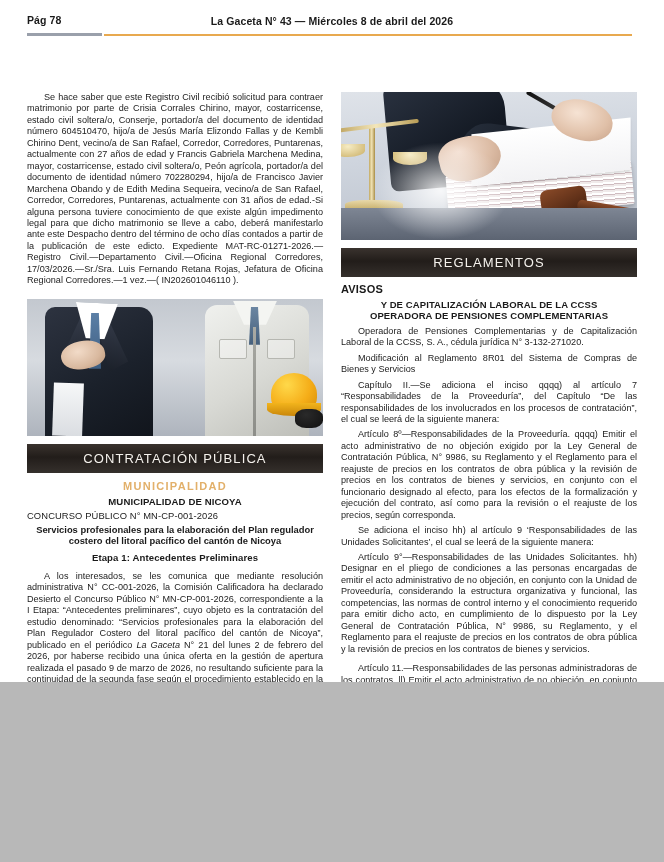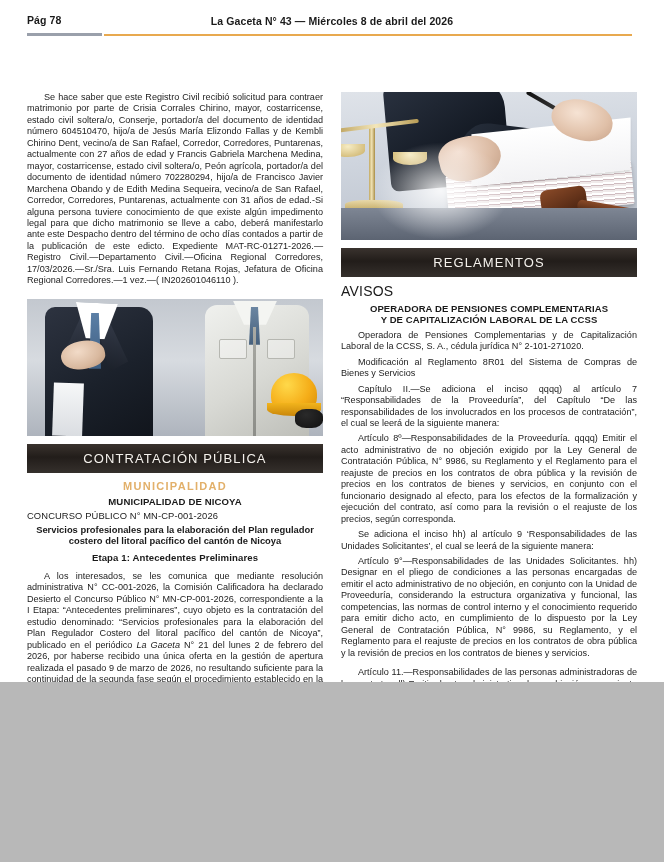--- a/index.html
+++ b/index.html
@@ -323,22 +323,22 @@
     text-align: center;
     color: #e2b06a;
     font-size: 11px;
     font-weight: bold;
     letter-spacing: 1.3px;
     padding-top: 7px;
   }
 
   
   .h-left {
-    font-size: 14px;
-    font-weight: normal;
+    font-size: 11px;
+    font-weight: bold;
     letter-spacing: 0.2px;
     padding-top: 6px;
   }
   .h-center {
     text-align: center;
     font-size: 9.6px;
     font-weight: bold;
     letter-spacing: 0.1px;
   }
   .h-center-reg {
@@ -445,26 +445,26 @@
 
     <div class="gap-m"></div>
 
     <div class="banner">
       <span class="banner-text">REGLAMENTOS</span>
     </div>
 
     <div class="h-left">AVISOS</div>
 
     <div class="gap-s"></div>
+    <div class="h-org">Y DE CAPITALIZACIÓN LABORAL DE LA CCSS</div>
     <div class="h-org">OPERADORA DE PENSIONES COMPLEMENTARIAS</div>
-    <div class="h-org">Y DE CAPITALIZACIÓN LABORAL DE LA CCSS</div>
-
-    <div class="gap-s"></div>
-
-    <p class="body">Operadora de Pensiones Complementarias y de Capitalización Laboral de la CCSS, S. A., cédula jurídica N° 2-101-271020.</p>
+
+    <div class="gap-s"></div>
+
+    <p class="body">Operadora de Pensiones Complementarias y de Capitalización Laboral de la CCSS, S. A., cédula jurídica N° 3-132-271020.</p>
     <div class="gap-s"></div>
     <p class="body">Modificación al Reglamento 8R01 del Sistema de Compras de Bienes y Servicios</p>
     <div class="gap-s"></div>
     <p class="body">Capítulo II.—Se adiciona el inciso qqqq) al artículo 7 “Responsabilidades de la Proveeduría”, del Capítulo “De las responsabilidades de los involucrados en los procesos de contratación”, el cual se leerá de la siguiente manera:</p>
     <div class="gap-s"></div>
     <p class="body">Artículo 8º—Responsabilidades de la Proveeduría. qqqq) Emitir el acto administrativo de no objeción exigido por la Ley General de Contratación Pública, N° 9986, su Reglamento y el Reglamento para el reajuste de precios en los contratos de obra pública y la revisión de precios en los contratos de bienes y servicios, en conjunto con el funcionario designado al efecto, para los efectos de la formalización y ejecución del contrato, así como para la revisión o el reajuste de los precios, según corresponda.</p>
     <div class="gap-s"></div>
     <p class="body">Se adiciona el inciso hh) al artículo 9 ‘Responsabilidades de las Unidades Solicitantes’, el cual se leerá de la siguiente manera:</p>
     <div class="gap-s"></div>
     <p class="body">Artículo 9°—Responsabilidades de las Unidades Solicitantes. hh) Designar en el pliego de condiciones a las personas encargadas de emitir el acto administrativo de no objeción, en conjunto con la Unidad de Proveeduría, considerando la estructura organizativa y funcional, las competencias, las normas de control interno y el conocimiento requerido para emitir dicho acto, en cumplimiento de lo dispuesto por la Ley General de Contratación Pública, N° 9986, su Reglamento, y el Reglamento para el reajuste de precios en los contratos de obra pública y la revisión de precios en los contratos de bienes y servicios.</p>

